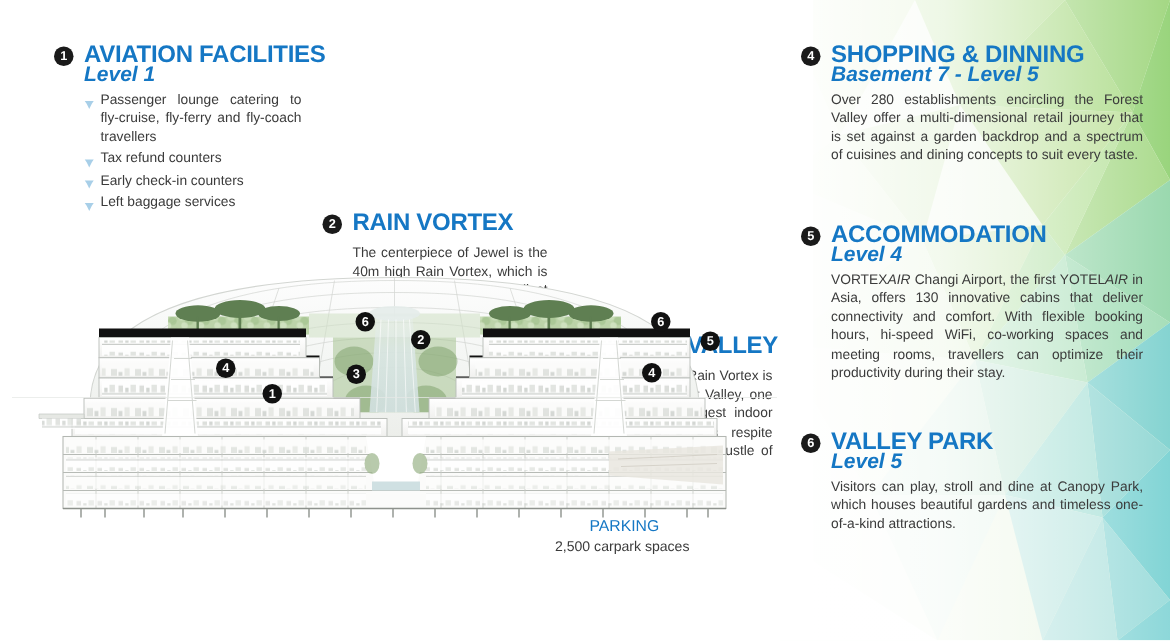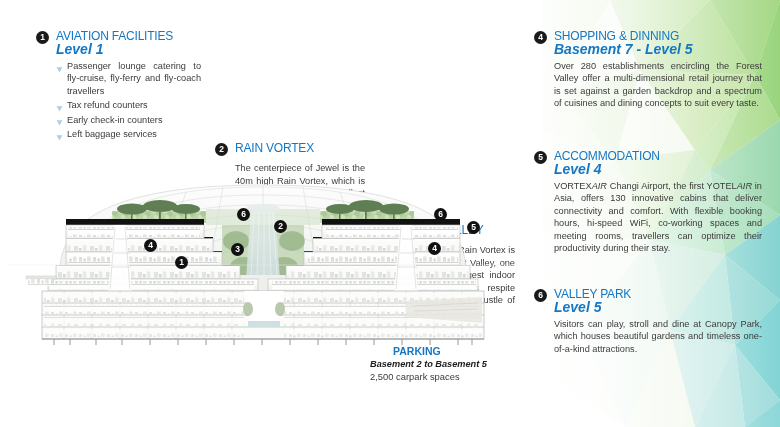--- a/index.html
+++ b/index.html
@@ -70,22 +70,22 @@
     color: #ffffff;
     font-size: 8.5px;
     font-weight: bold;
     line-height: 13px;
     text-align: center;
     font-family: "Liberation Sans", sans-serif;
   }
 
   .sec-title {
     color: #1577c4;
-    font-size: 12px;
-    font-weight: normal;
+    font-size: 16px;
+    font-weight: bold;
     letter-spacing: -0.2px;
     line-height: 13px;
     margin: 0;
     white-space: nowrap;
   }
 
   .sec-level {
     color: #1577c4;
     font-size: 14px;
     font-weight: bold;
@@ -161,21 +161,21 @@
   
   #parking {
     position: absolute;
     left: 370px;
     top: 345px;
     width: 180px;
   }
   #parking .pk-title {
     color: #1577c4;
     font-size: 10.5px;
-    font-weight: bold;
+    font-weight: normal;
     line-height: 12px;
     margin: 0;
     padding-left: 23px;
   }
   #parking .pk-level {
     color: #1c1c1c;
     font-size: 9.2px;
     font-weight: bold;
     font-style: italic;
     line-height: 12px;
@@ -656,17 +656,16 @@
     <span class="map-badge" style="left:223px; top:68px;">3</span>
     <span class="map-badge" style="left:229px; top:33px;">6</span>
     <span class="map-badge" style="left:266px; top:45px;">2</span>
     <span class="map-badge" style="left:426px; top:33px;">6</span>
     <span class="map-badge" style="left:459px; top:46px;">5</span>
     <span class="map-badge" style="left:420px; top:67px;">4</span>
   </div>
 
   <div id="parking">
     <p class="pk-title">PARKING</p>
-    <p class="pk-level">Basement 2 to Basement 5</p>
     <p class="pk-note">2,500 carpark spaces</p>
   </div>
 
 </div>
 
 </body></html>

